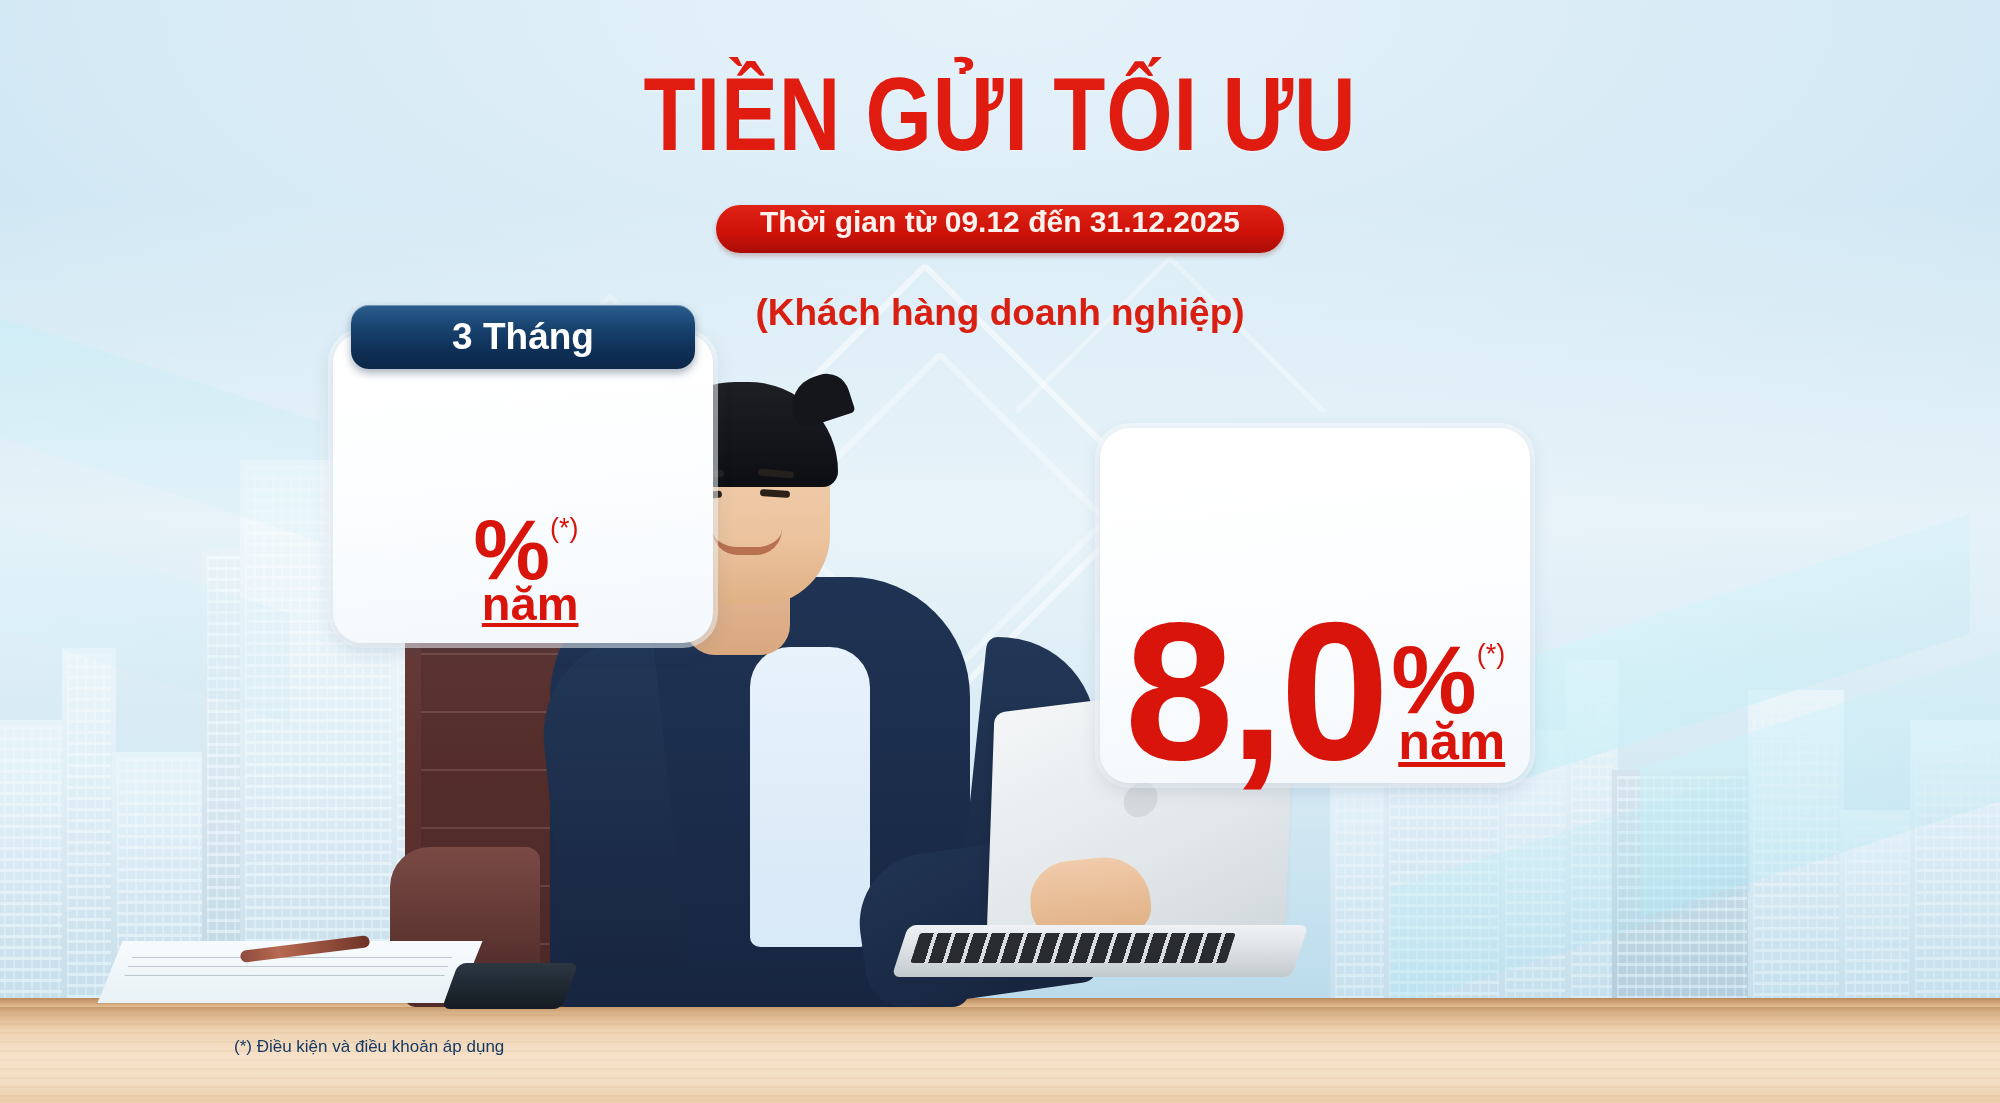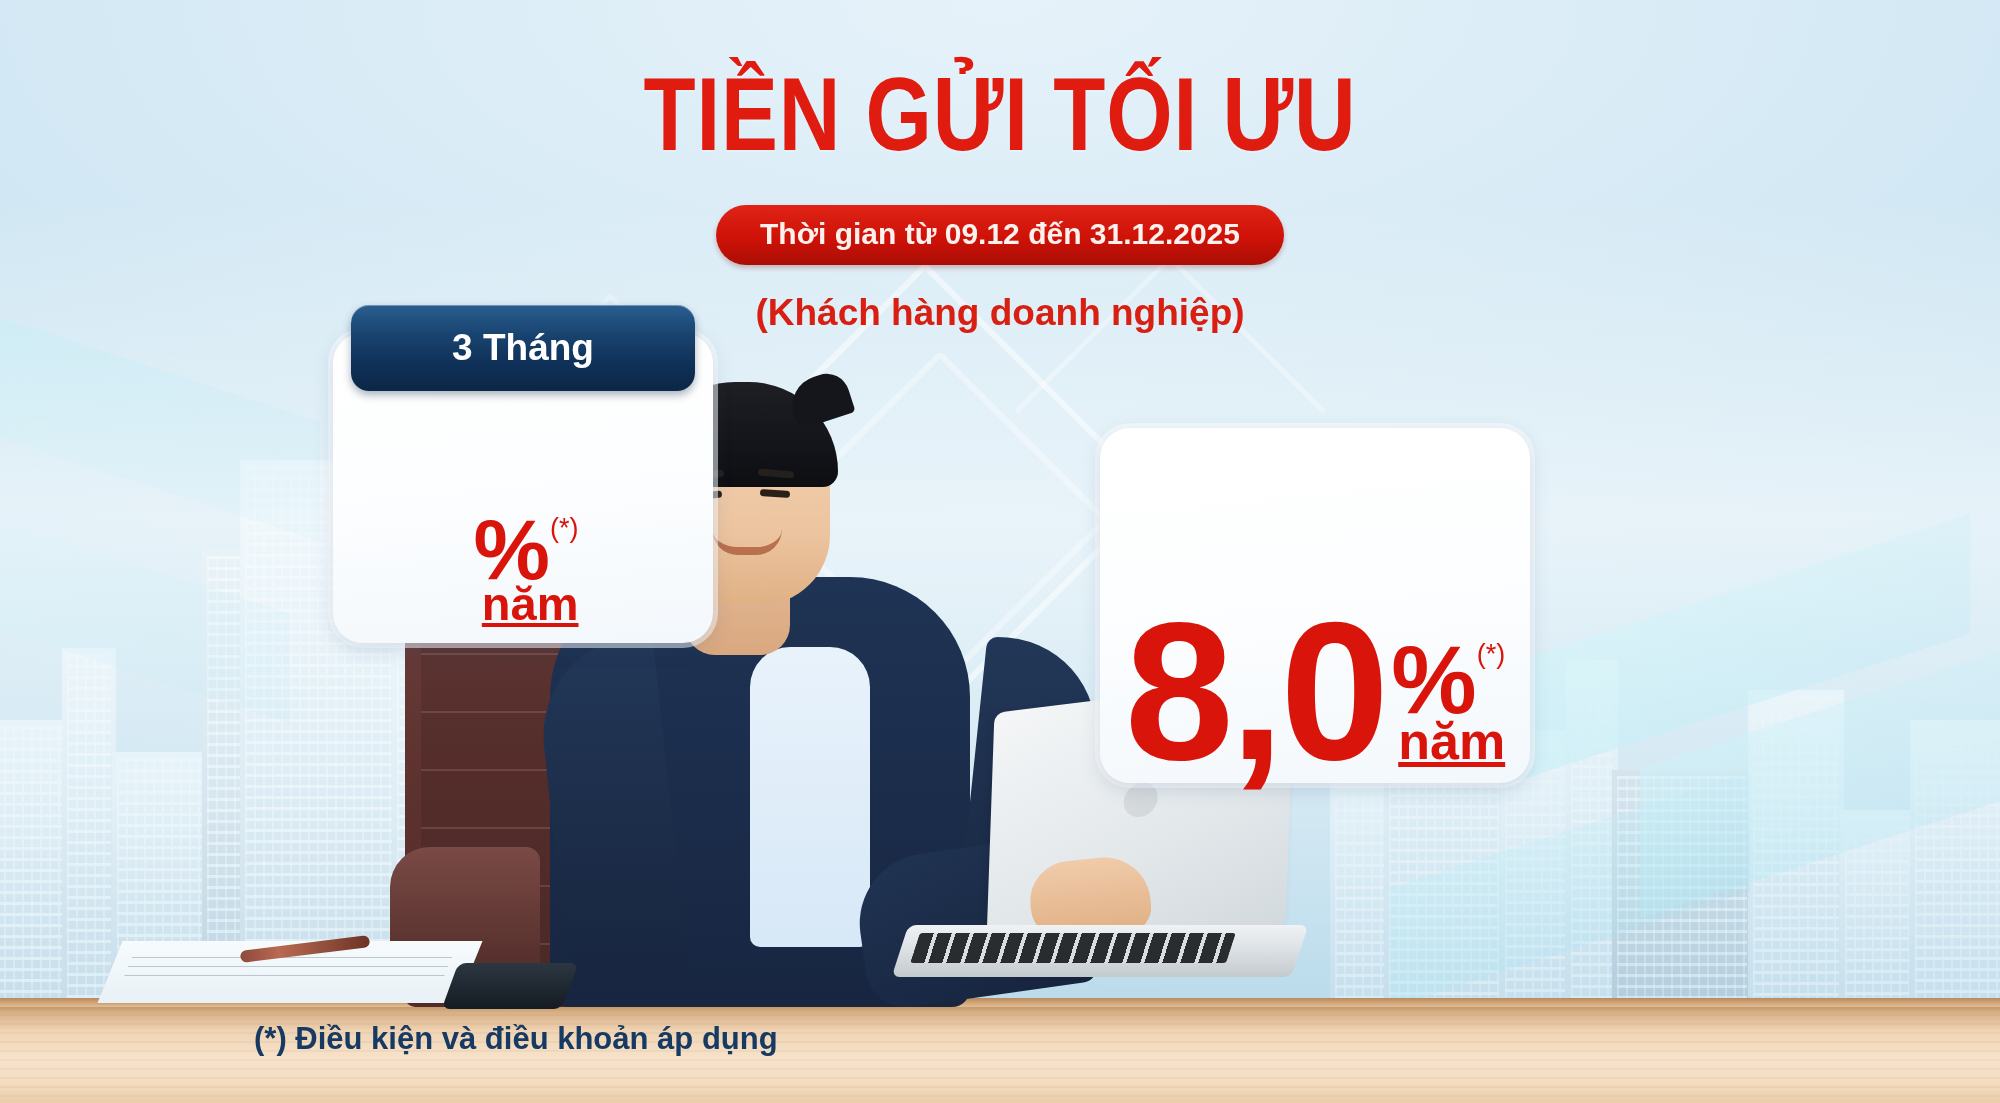--- a/index.html
+++ b/index.html
@@ -201,21 +201,21 @@
     font-weight:900;
     color:#e01b10;
     letter-spacing:1px;
     transform:scaleX(.82);
     white-space:nowrap;
     text-shadow:0 2px 0 rgba(255,255,255,.25);
   }
 
   .date-badge{
     position:absolute;top:205px;left:50%;transform:translateX(-50%);
-    padding:12px 44px 14px 44px;
+    padding:0 44px 14px 44px;
     background:linear-gradient(180deg,#e02316 0%, #cf1208 55%, #a90d05 100%);
     color:#fdf1ee;
     border-radius:34px;
     font-size:30px;font-weight:700;white-space:nowrap;
     box-shadow:0 3px 5px rgba(120,10,5,.25);
     text-align:right;
   }
 
   .subtitle{
     position:absolute;top:292px;left:0;right:0;text-align:center;
@@ -227,21 +227,21 @@
     position:absolute;
     background:linear-gradient(175deg,#ffffff 0%, #fdfeff 45%, #f3f8fc 100%);
     border-radius:30px;
     box-shadow:0 6px 20px rgba(40,80,120,.18), 0 0 0 5px rgba(255,255,255,.55);
   }
   .card-3m{left:333px;top:333px;width:380px;height:310px;}
   .card-6m{left:1100px;top:428px;width:430px;height:355px;}
 
   .month-badge{
     position:absolute;left:18px;right:18px;top:-28px;
-    height:86px;border-radius:18px;
+    height:64px;border-radius:18px;
     background:linear-gradient(180deg,#2a5e90 0%, #18436f 35%, #0f3057 70%, #0c2747 100%);
     color:#ffffff;
     display:flex;align-items:center;justify-content:center;
     font-size:37px;font-weight:700;
     box-shadow:0 4px 8px rgba(10,35,65,.35), inset 0 1px 0 rgba(255,255,255,.35);
   }
   .card-6m .month-badge{height:84px;font-size:41px;top:-32px;}
 
   .rate-row{
     position:absolute;left:0;right:0;bottom:10px;
@@ -259,21 +259,21 @@
   .rate-pct-line{display:flex;align-items:flex-start;}
   .rate-pct{font-size:86px;font-weight:900;line-height:.85;}
   .card-6m .rate-pct{font-size:96px;}
   .rate-star{font-size:27px;font-weight:400;line-height:1;margin-top:2px;}
   .rate-per{font-size:47px;font-weight:900;line-height:1;margin-top:-6px;align-self:flex-end;text-decoration:underline;}
   .card-6m .rate-per{font-size:52px;}
 
   
   .footnote{
     position:absolute;left:234px;bottom:46px;
-    font-size:31px;color:#173a63;font-weight:700;white-space:nowrap;margin-left:20px;
+    font-size:17px;color:#173a63;font-weight:400;white-space:nowrap;
   }
 </style>
 </head>
 <body>
 
 <div id="stage">
 
   <div class="bg-layer">
 
     <div class="skyline-left">

